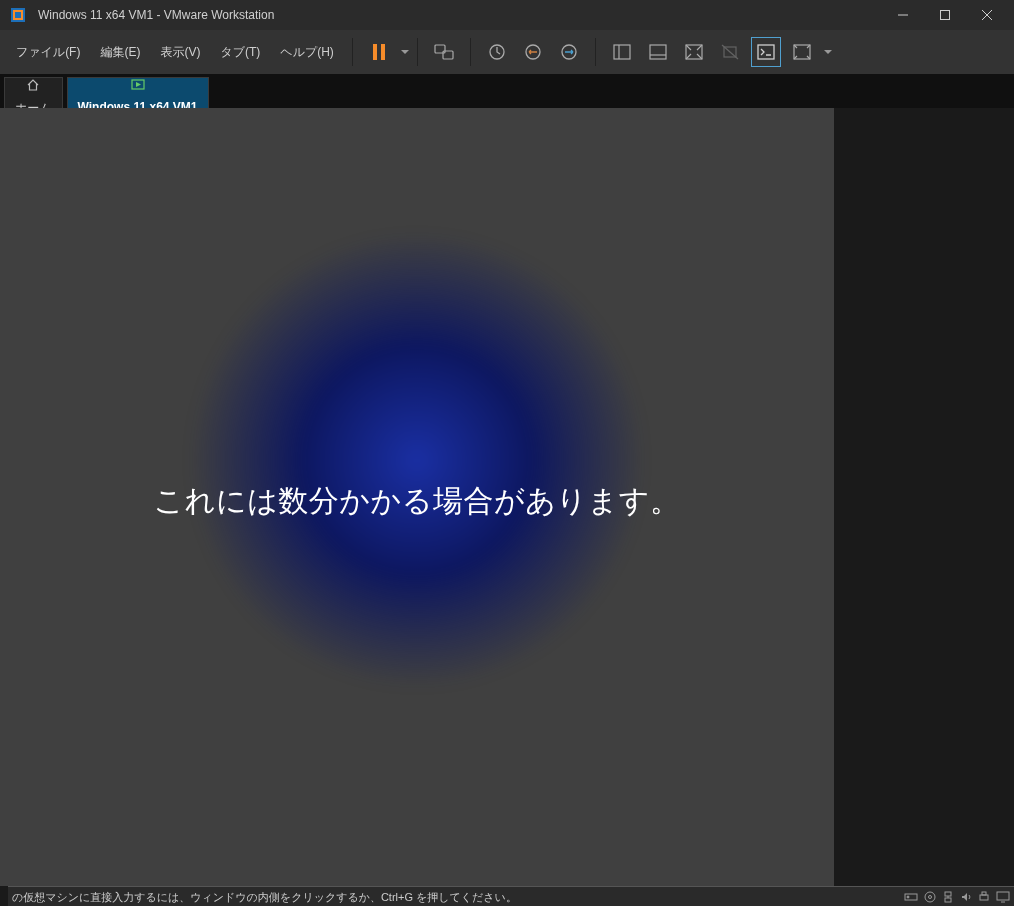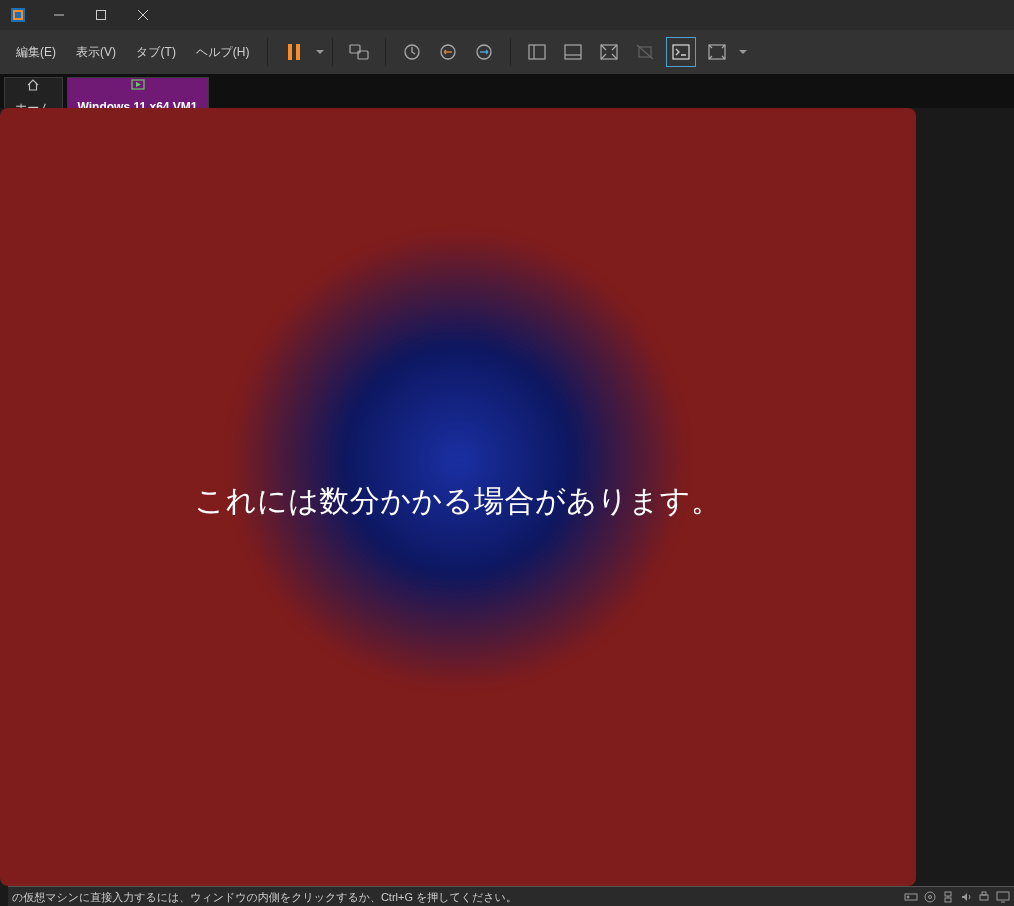--- a/index.html
+++ b/index.html
@@ -11,24 +11,24 @@
   .menubar{height:44px;background:#333;display:flex;align-items:center;padding:0 6px;font-size:12px;gap:0;}
   .menu-item{padding:0 10px;color:#d0d0d0;cursor:default;line-height:44px;}
   .toolbar-sep{width:1px;height:28px;background:#222;margin:0 8px;}
   .tool-btn{width:28px;height:28px;display:flex;align-items:center;justify-content:center;color:#a0a0a0;margin:0 4px;}
   .tool-btn.pause svg rect{fill:#f78c2a;}
   .tool-btn.active{outline:1px solid #50a0d0;}
   .tool-btn.disabled{opacity:.4;}
   .arrow-down{width:0;height:0;border-left:4px solid transparent;border-right:4px solid transparent;border-top:4px solid #999;margin-left:4px;}
   .tabbar{height:34px;background:#101010;display:flex;align-items:flex-end;padding:0 0 0 4px;}
   .tab{display:flex;align-items:center;height:30px;background:#222;color:#ccc;font-size:12px;padding:0 10px;margin-right:4px;border-top:1px solid #3a3a3a;border-left:1px solid #3a3a3a;border-right:1px solid #3a3a3a;gap:8px;flex-direction:column;}
-  .tab.active{background:#701a75;color:#fff; font-weight:600;}
+  .tab.active{background:#0c4a6e;color:#fff; font-weight:600;}
   .tab .tab-icon{display:flex;align-items:center;}
   .tab .close{color:#999;font-size:13px;}
-  .guest{width:916px;height:calc(906px - 30px - 44px - 34px - 20px);background:#7f1d1d;position:relative;overflow:hidden;border-radius:8px;}
+  .guest{width:834px;height:calc(906px - 30px - 44px - 34px - 20px);background:#404040;position:relative;overflow:hidden;}
   .glow{position:absolute;left:50%;top:50%;width:460px;height:460px;transform:translate(-50%,-58%);background:radial-gradient(circle,#1a2fa3 0%,#0d1760 35%,rgba(0,0,0,0) 70%);filter:blur(6px);}
   .msg{position:absolute;left:0;right:0;top:48%;text-align:center;color:#fff;}
   .msg .main{font-size:30px;font-weight:400;letter-spacing:0.5px;}
   .msg .sub{font-size:14px;margin-top:34px;color:#e8e8e8;}
   .statusbar{height:20px;background:#2a2a2a;border-top:1px solid #555;display:flex;align-items:center;font-size:11px;color:#ccc;padding:0 4px;overflow:hidden;margin-left:8px;}
   .statusbar .hint{white-space:nowrap;}
   .status-icons{margin-left:auto;display:flex;gap:6px;align-items:center;color:#999;}
   .status-icons span{display:inline-flex;}
   svg{display:block;}
 </style>
@@ -36,20 +36,21 @@
 <body>
 
 <div class="titlebar">
   <span class="app-icon">
     <svg width="16" height="16" viewBox="0 0 16 16">
       <rect x="1" y="1" width="14" height="14" fill="#1d6fb8"></rect>
       <rect x="3" y="3" width="10" height="10" fill="#f78c2a"></rect>
       <rect x="5" y="5" width="6" height="6" fill="#1d6fb8"></rect>
     </svg>
   </span>
+  <span class="title">Windows 11 x64 VM1 - VMware Workstation</span>
   <div class="win-controls">
     <div class="win-btn">
       <svg width="10" height="10">
           <line x1="0" y1="5" x2="10" y2="5" stroke="#ccc" stroke-width="1"></line>
         </svg>
     </div>
     <div class="win-btn">
       <svg width="10" height="10">
           <rect x="0.5" y="0.5" width="9" height="9" fill="none" stroke="#ccc" stroke-width="1"></rect>
         </svg>
@@ -57,20 +58,21 @@
     <div class="win-btn close">
       <svg width="10" height="10">
           <line x1="0" y1="0" x2="10" y2="10" stroke="#ccc" stroke-width="1"></line>
           <line x1="10" y1="0" x2="0" y2="10" stroke="#ccc" stroke-width="1"></line>
         </svg>
     </div>
   </div>
 </div>
 
 <div class="menubar">
+  <div class="menu-item"><span>ファイル(F)</span></div>
   <div class="menu-item"><span>編集(E)</span></div>
   <div class="menu-item"><span>表示(V)</span></div>
   <div class="menu-item"><span>タブ(T)</span></div>
   <div class="menu-item"><span>ヘルプ(H)</span></div>
 
   <div class="toolbar-sep"></div>
 
   <div class="tool-btn pause">
     <svg width="16" height="18" viewBox="0 0 16 18">
         <rect x="2" y="1" width="4" height="16"></rect>

